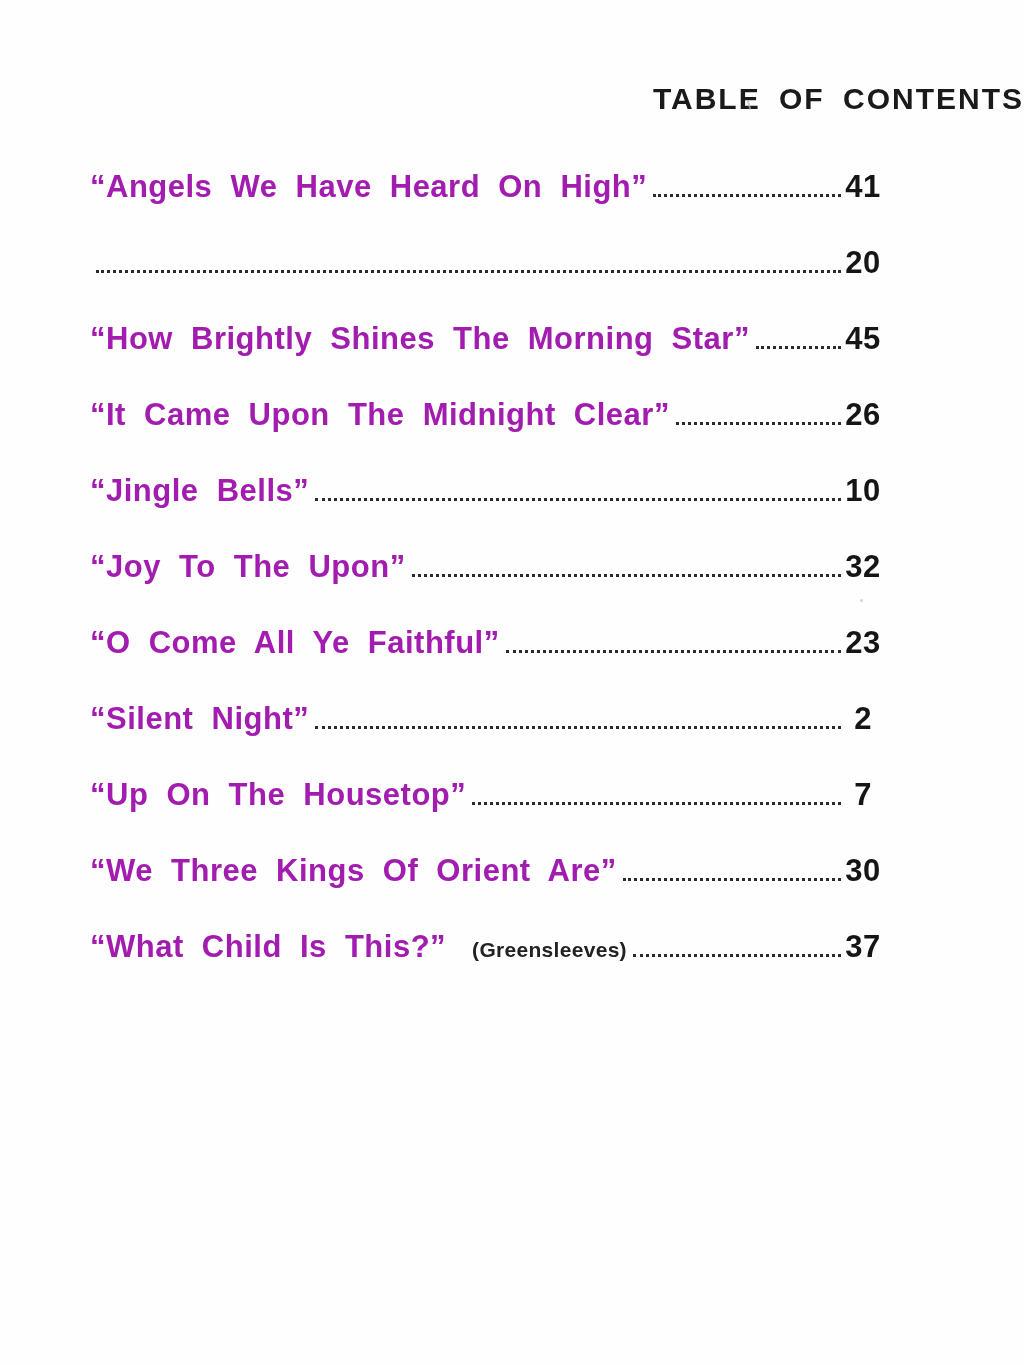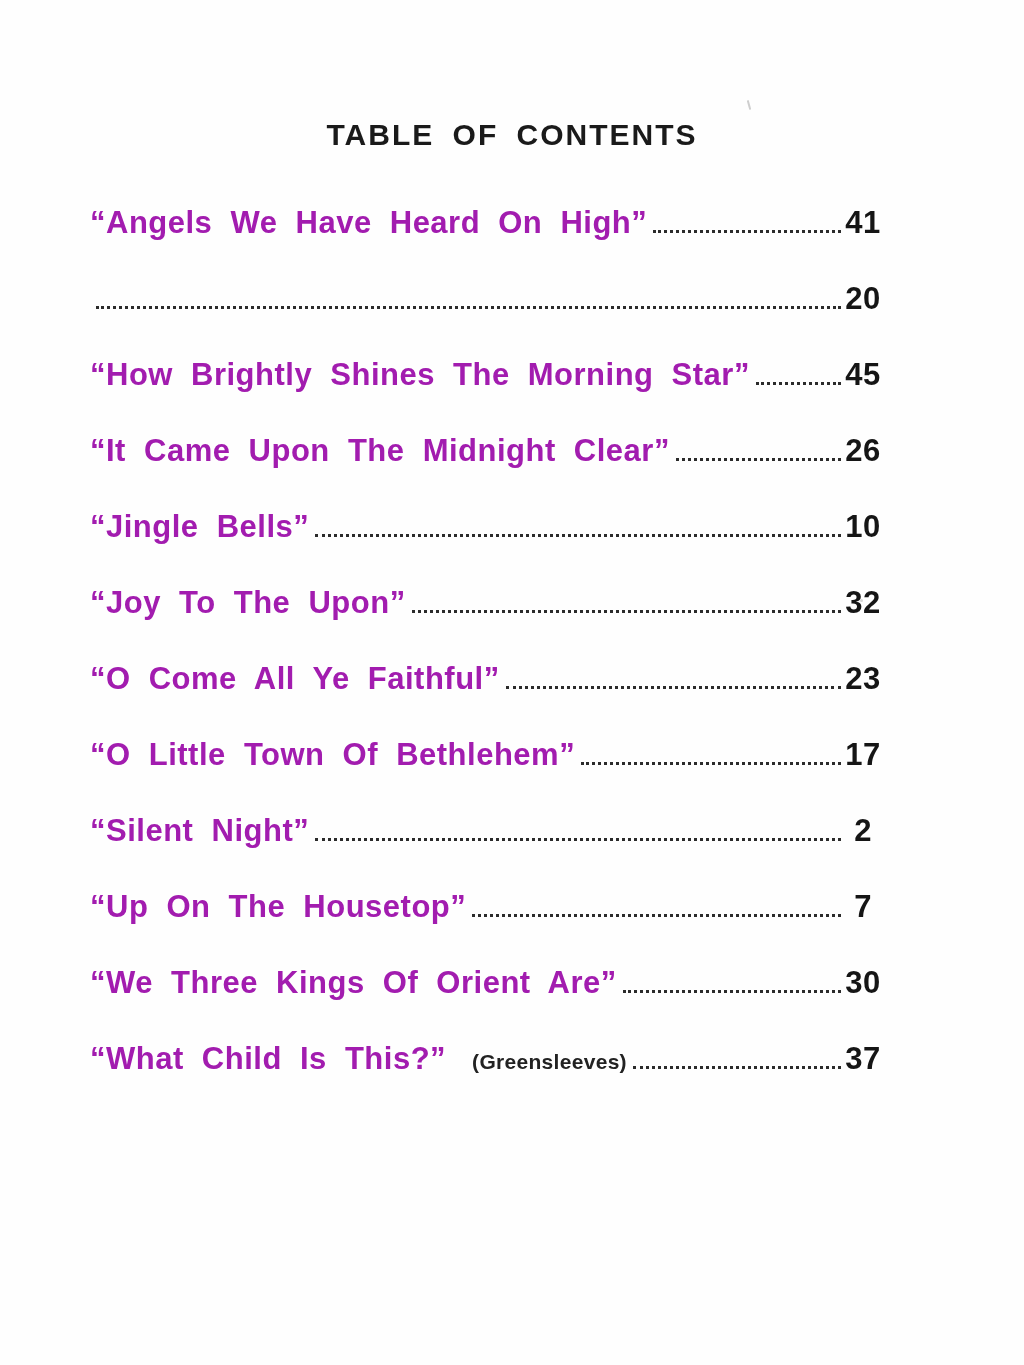--- a/index.html
+++ b/index.html
@@ -13,22 +13,22 @@
     height: 1365px;
     margin: 0 auto;
     background: #fefefe;
     color: #1c1c1c;
     font-family: "Liberation Sans", sans-serif;
     font-weight: bold;
     overflow: hidden;
   }
   .page-title {
     margin: 0;
-    padding-top: 120px;
-    text-align: center;
+    padding-top: 84px;
+    text-align: right;
     font-size: 30px;
     line-height: 1;
     letter-spacing: 2px;
     word-spacing: 8px;
     font-weight: bold;
     color: #1a1a1a;
   }
   .toc {
     margin: 57px 140px 0 90px; 
   }
@@ -128,26 +128,20 @@
       <span class="pagenum">32</span>
     </div>
 
     <div class="toc-row">
       <span class="song">“O Come All Ye Faithful”</span>
 
       <span class="leader"></span>
       <span class="pagenum">23</span>
     </div>
 
-    <div class="toc-row">
-      <span class="song">“O Little Town Of Bethlehem”</span>
-
-      <span class="leader"></span>
-      <span class="pagenum">17</span>
-    </div>
 
     <div class="toc-row">
       <span class="song">“Silent Night”</span>
 
       <span class="leader"></span>
       <span class="pagenum">2</span>
     </div>
 
     <div class="toc-row">
       <span class="song">“Up On The Housetop”</span>

